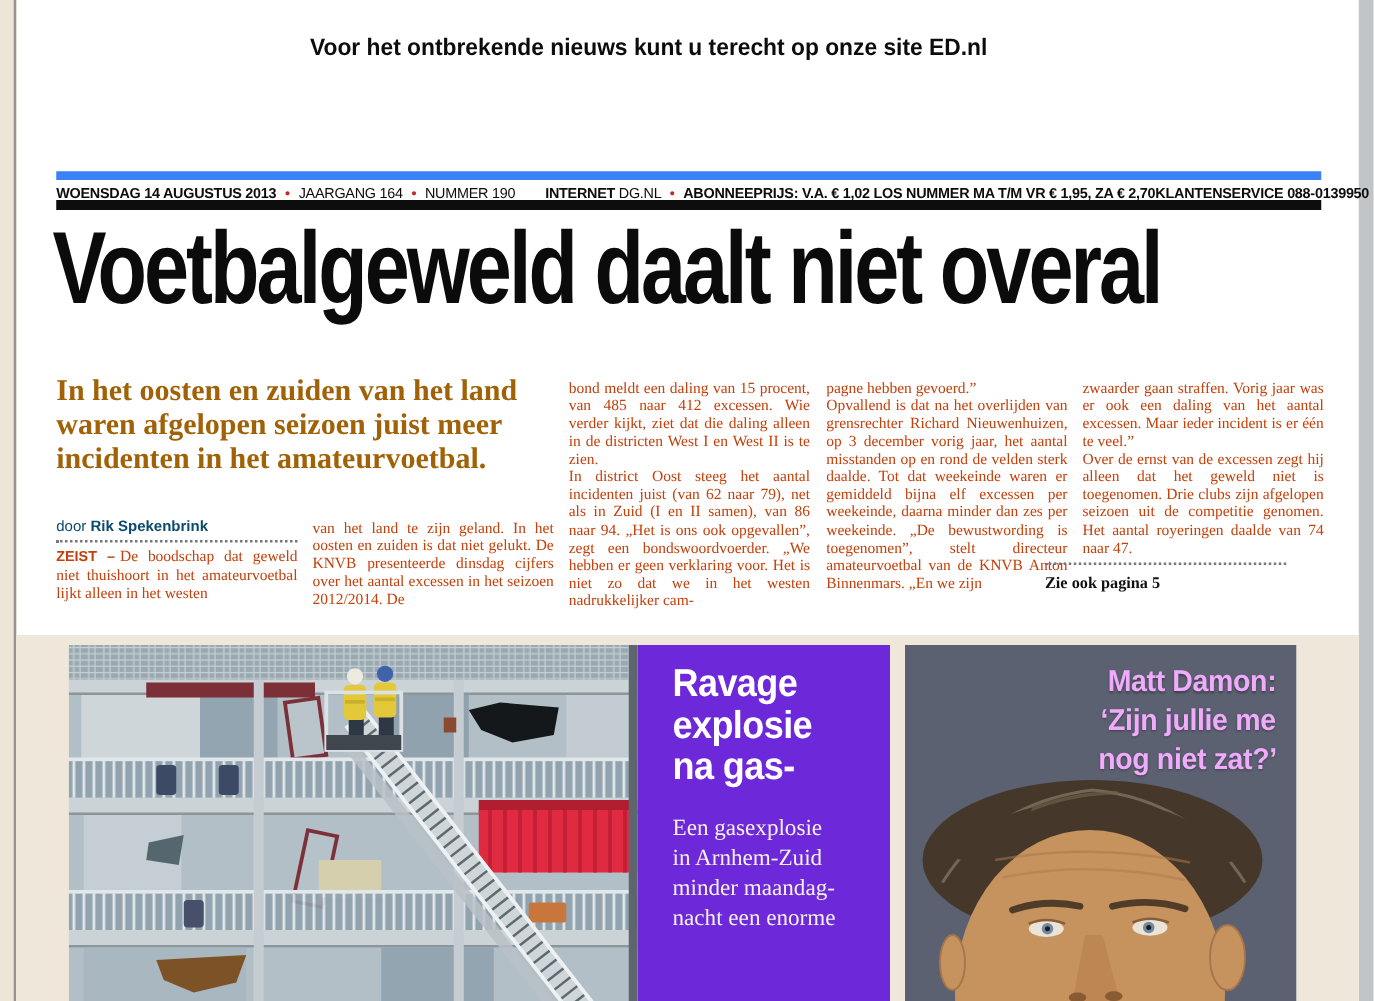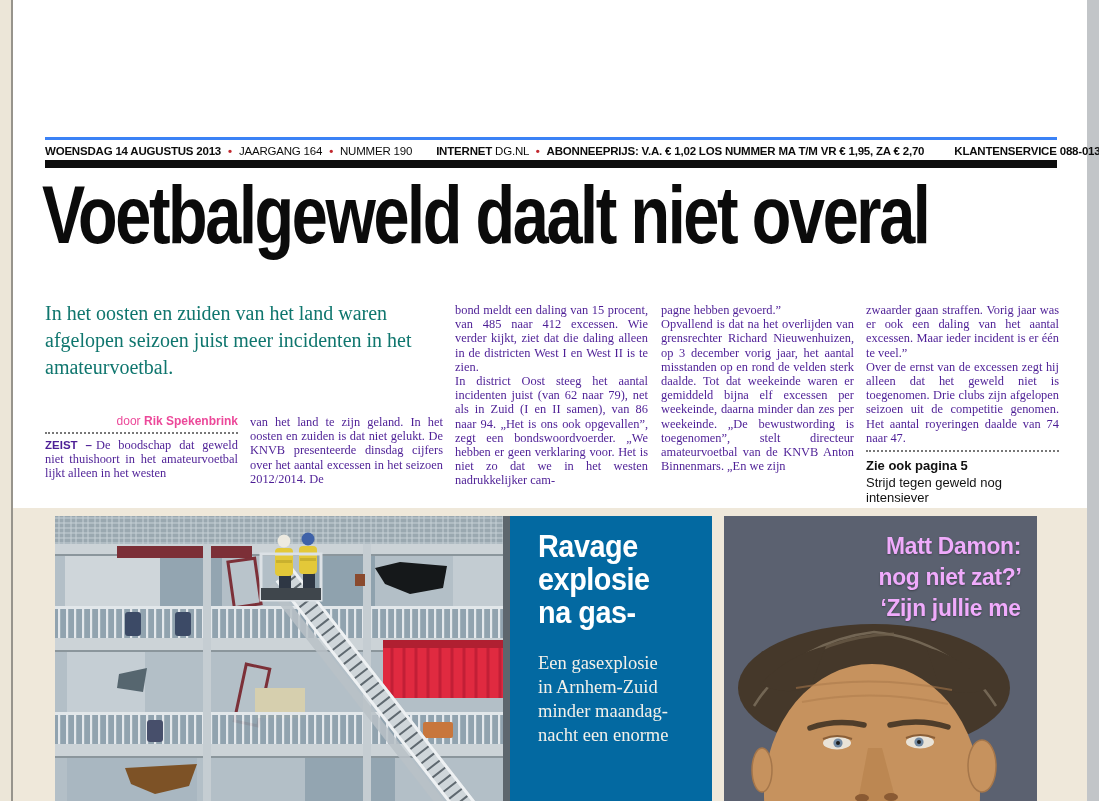--- a/index.html
+++ b/index.html
@@ -19,83 +19,86 @@
   }
   .mast-sub{
     font-family:"Liberation Sans", sans-serif;font-weight:bold;font-size:19px;
     display:inline-block;transform:scaleX(.96);transform-origin:0 0;white-space:nowrap;
     color:#0c0c0c;margin-top:6px;
   }
   .mast-sub-row{height:27px;}
 
   
   .dateline{
-    position:absolute;left:45px;top:137px;width:1012px;border-top:3px solid #3b82f6;
+    position:absolute;left:45px;top:137px;width:1012px;border-top:7px solid #3b82f6;
     padding-top:5px;font-family:"Liberation Sans", sans-serif;font-size:11.5px;
     letter-spacing:-0.2px;display:flex;justify-content:space-between;align-items:baseline;
-    white-space:nowrap;color:#0c0c0c;gap:30px;
+    white-space:nowrap;color:#0c0c0c;
   }
   .dateline .b{font-weight:bold;}
   .dateline .bullet{color:#c1272d;font-weight:bold;margin:0 4px;}
   .dateline .gap{display:inline-block;width:18px;}
   .thick-rule{position:absolute;left:45px;top:160px;width:1012px;height:8px;background:#0d0d0d;}
 
   
   .headline{
     position:absolute;left:42px;top:168px;margin:0;
     font-family:"Liberation Sans", sans-serif;font-weight:800;font-size:82px;
     letter-spacing:-3px;white-space:nowrap;transform:scaleX(.79);transform-origin:0 0;
     color:#0b0b0b;
   }
 
   
   .lead{
     position:absolute;left:45px;top:300px;width:402px;margin:0;
-    font-size:20px;line-height:27px;color:#0f766e;
-  }
-  .col{position:absolute;width:193px;font-size:12.4px;line-height:14.2px;text-align:justify;color:#4c1d95;}
+    font-size:24px;line-height:27px;color:#a16207;font-weight:bold;
+  }
+  .col{position:absolute;width:193px;font-size:12.4px;line-height:14.2px;text-align:justify;color:#c2410c;}
   .col p{margin:0;}
   .byline{
     position:absolute;left:45px;top:414px;width:193px;
-    font-family:"Liberation Sans", sans-serif;font-size:12px;color:#ec4899;
-    border-bottom:2px dotted #777;padding-bottom:4px;text-align:right;
+    font-family:"Liberation Sans", sans-serif;font-size:12px;color:#0c4a6e;
+    border-bottom:2px dotted #777;padding-bottom:4px;
   }
   .byline .author{font-weight:bold;}
   .lead-in{font-weight:bold;font-family:"Liberation Sans", sans-serif;font-size:11.5px;margin-right:4px;}
   .see-also{
-    position:absolute;left:866px;top:450px;width:193px;
-    font-family:Liberation Sans, sans-serif;border-top:2px dotted #777;padding-top:6px;
+    position:absolute;left:836px;top:450px;width:193px;
+    font-family:Liberation Serif, serif;border-top:2px dotted #777;padding-top:6px;
   }
   .see-also .label{font-weight:bold;font-size:13px;margin:0 0 2px 0;}
   .see-also .text{font-size:13px;margin:0;}
 
   
   .band{position:absolute;left:13px;top:508px;width:1074px;height:293px;background:#efe8da;}
   .photo{position:absolute;left:42px;top:8px;width:455px;height:285px;display:block;}
-  .gas-panel{position:absolute;left:497px;top:8px;width:202px;height:285px;background:#0369a1;overflow:hidden;color:#fff;}
+  .gas-panel{position:absolute;left:497px;top:8px;width:202px;height:285px;background:#6d28d9;overflow:hidden;color:#fff;}
   .gas-title{margin:14px 0 0 28px;font-family:"Liberation Sans", sans-serif;font-weight:bold;
     font-size:31px;line-height:33px;letter-spacing:-0.5px;}
   .gas-title .line{display:inline-block;transform:scaleX(.93);transform-origin:0 0;white-space:nowrap;}
   .gas-body{margin:22px 0 0 28px;font-size:18.5px;line-height:24px;color:#f4f1ea;}
   .damon-panel{position:absolute;left:711px;top:8px;width:313px;height:285px;background:#5b6170;overflow:hidden;}
   .damon-photo{position:absolute;left:0;top:0;width:313px;height:285px;}
   .damon-text{
     position:absolute;right:16px;top:14px;text-align:right;color:#f0abfc;
     font-family:"Liberation Sans", sans-serif;font-weight:bold;font-size:24px;line-height:31px;
     letter-spacing:-0.3px;text-shadow:0 1px 2px rgba(0,0,0,.35);
   }
   .damon-text .line{display:inline-block;transform:scaleX(.95);transform-origin:100% 0;white-space:nowrap;}
 </style>
 </head>
 <body>
 
 <div class="edge-left"></div>
 <div class="edge-right"></div>
 
 <header class="masthead">
+  <div class="mast-sub-row">
+    <span class="mast-sub">Voor het ontbrekende nieuws kunt u terecht op onze site ED.nl</span>
+  </div>
 </header>
 
 <div class="dateline">
   <span>
     <span class="b">WOENSDAG 14 AUGUSTUS 2013</span>
     <span class="bullet">•</span>
     <span>JAARGANG 164</span>
     <span class="bullet">•</span>
     <span>NUMMER 190</span>
     <span class="gap"></span>
@@ -139,21 +142,20 @@
   <p>Opvallend is dat na het overlijden van grensrechter Richard Nieuwenhuizen, op 3 december vorig jaar, het aantal misstanden op en rond de velden sterk daalde. Tot dat weekeinde waren er gemiddeld bijna elf excessen per weekeinde, daarna minder dan zes per weekeinde. „De bewustwording is toegenomen”, stelt directeur amateurvoetbal van de KNVB Anton Binnenmars. „En we zijn</p>
 </div>
 
 <div class="col" style="left:866px;top:303px;height:145px;">
   <p>zwaarder gaan straffen. Vorig jaar was er ook een daling van het aantal excessen. Maar ieder incident is er één te veel.”</p>
   <p>Over de ernst van de excessen zegt hij alleen dat het geweld niet is toegenomen. Drie clubs zijn afgelopen seizoen uit de competitie genomen. Het aantal royeringen daalde van 74 naar 47.</p>
 </div>
 
 <div class="see-also">
   <p class="label">Zie ook pagina 5</p>
-  <p class="text">Strijd tegen geweld nog intensiever</p>
 </div>
 
 <div class="band">
 
   <svg class="photo" viewBox="0 0 455 285" aria-hidden="true">
     <defs>
       <pattern id="rail" width="8" height="30" patternUnits="userSpaceOnUse">
         <rect width="8" height="30" fill="#8da0ac"></rect>
         <rect x="3" width="2.2" height="30" fill="#e9edf0"></rect>
       </pattern>
@@ -268,17 +270,17 @@
       <ellipse cx="196" cy="226" rx="14" ry="6.5" fill="#e9e3d8"></ellipse>
       <circle cx="195" cy="226" r="4.6" fill="#7189a2"></circle>
         <circle cx="195" cy="226" r="2" fill="#1c1c1c"></circle>
       <path d="M182,222 Q196,216 211,222" stroke="#8a5f38" stroke-width="2" fill="none"></path>
       <polygon points="144,232 158,232 172,285 134,285" fill="#b9854f" opacity=".8"></polygon>
       <ellipse cx="138" cy="282" rx="7" ry="4" fill="#8a5a33"></ellipse>
       <ellipse cx="167" cy="281" rx="7" ry="4" fill="#8a5a33"></ellipse>
     </svg>
     <div class="damon-text">
       <div><span class="line">Matt Damon:</span></div>
+      <div><span class="line">‘Zijn jullie me</span></div>
       <div><span class="line">nog niet zat?’</span></div>
-      <div><span class="line">‘Zijn jullie me</span></div>
     </div>
   </div>
 </div>
 
 </body></html>

